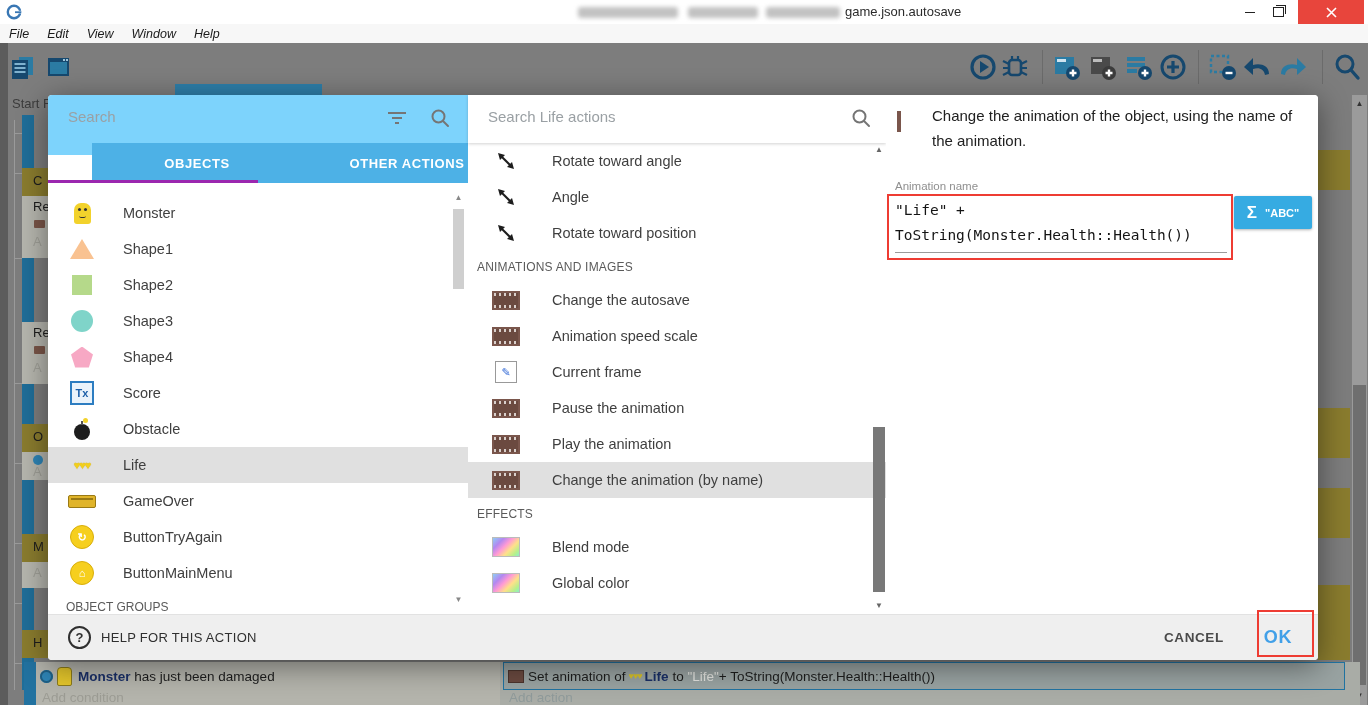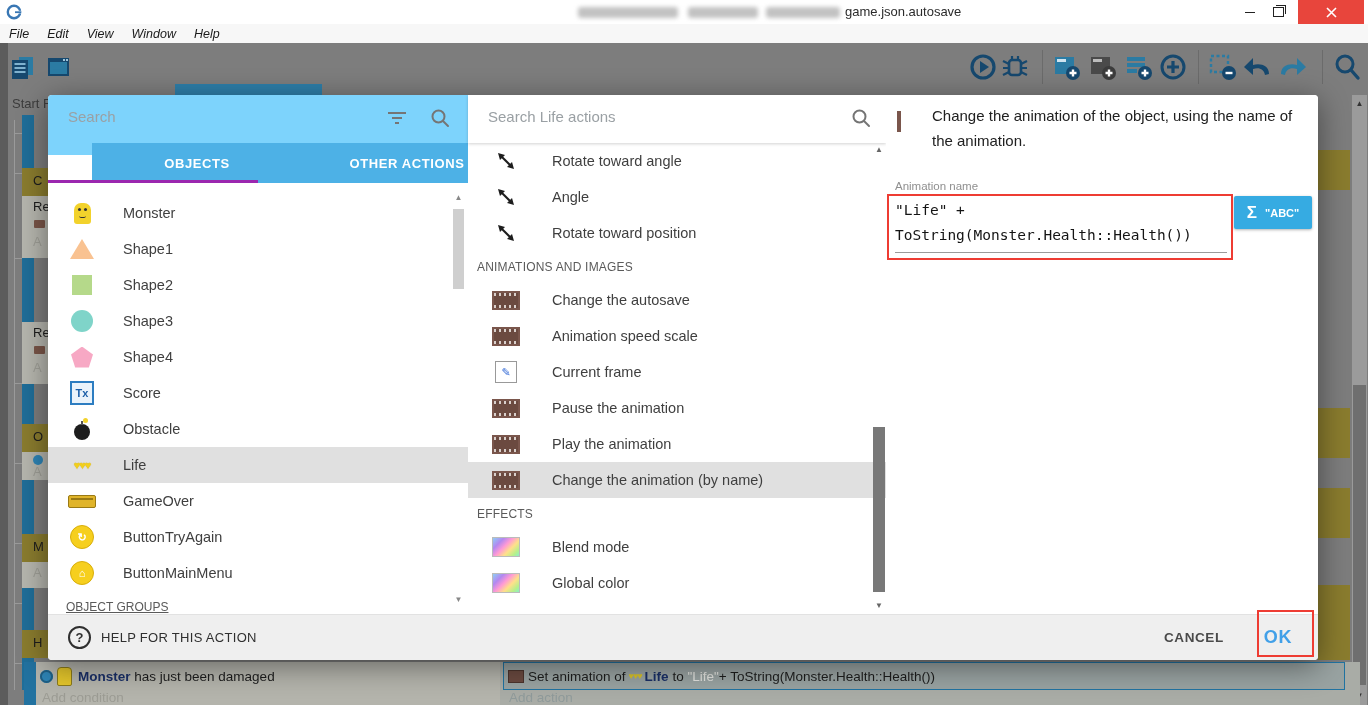--- a/index.html
+++ b/index.html
@@ -74,21 +74,21 @@
   input::placeholder{color:#9aa0a4;opacity:1;}
   .tabs{position:absolute;left:0;top:48px;width:420px;height:40px;background:#4db1e6;display:flex;margin-left:44px;}
   .tab{width:210px;display:flex;align-items:center;justify-content:center;color:#fff;font-size:13px;
        font-weight:bold;letter-spacing:.6px;}
   .tab-underline{position:absolute;left:0;top:85px;width:210px;height:3px;background:#9b27af;}
   .obj-list{position:absolute;left:0;top:88px;width:420px;height:432px;background:#fff;padding-top:12px;box-sizing:border-box;}
   .obj-row{position:relative;height:36px;display:flex;align-items:center;}
   .obj-row.sel{background:#e0e0e0;}
   .obj-ic{position:absolute;left:18px;width:32px;height:30px;display:flex;align-items:center;justify-content:center;}
   .obj-lbl{position:absolute;left:75px;font-size:14.5px;color:#3f3f3f;}
-  .groups-header{position:absolute;left:18px;top:505px;font-size:12px;color:#5a5a5a;text-decoration:underline;}
+  .groups-header{position:absolute;left:18px;top:505px;font-size:12px;color:#5a5a5a;}
 
   .lscroll{position:absolute;left:403px;top:100px;width:15px;height:412px;}
   .lscroll .thumb{position:absolute;left:2px;top:14px;width:11px;height:80px;background:#cfcfcf;}
 
   .panel-actions{position:absolute;left:420px;top:0;width:418px;height:520px;background:#fff;}
   .act-search{position:absolute;left:0;top:0;width:418px;height:48px;background:#fff;box-shadow:0 1px 3px rgba(0,0,0,.18);}
   .act-list{position:absolute;left:0;top:48px;width:418px;}
   .act-row{position:relative;height:36px;display:flex;align-items:center;}
   .act-row.sel{background:#e0e0e0;}
   .act-ic{position:absolute;left:22px;width:32px;height:30px;display:flex;align-items:center;justify-content:center;}

